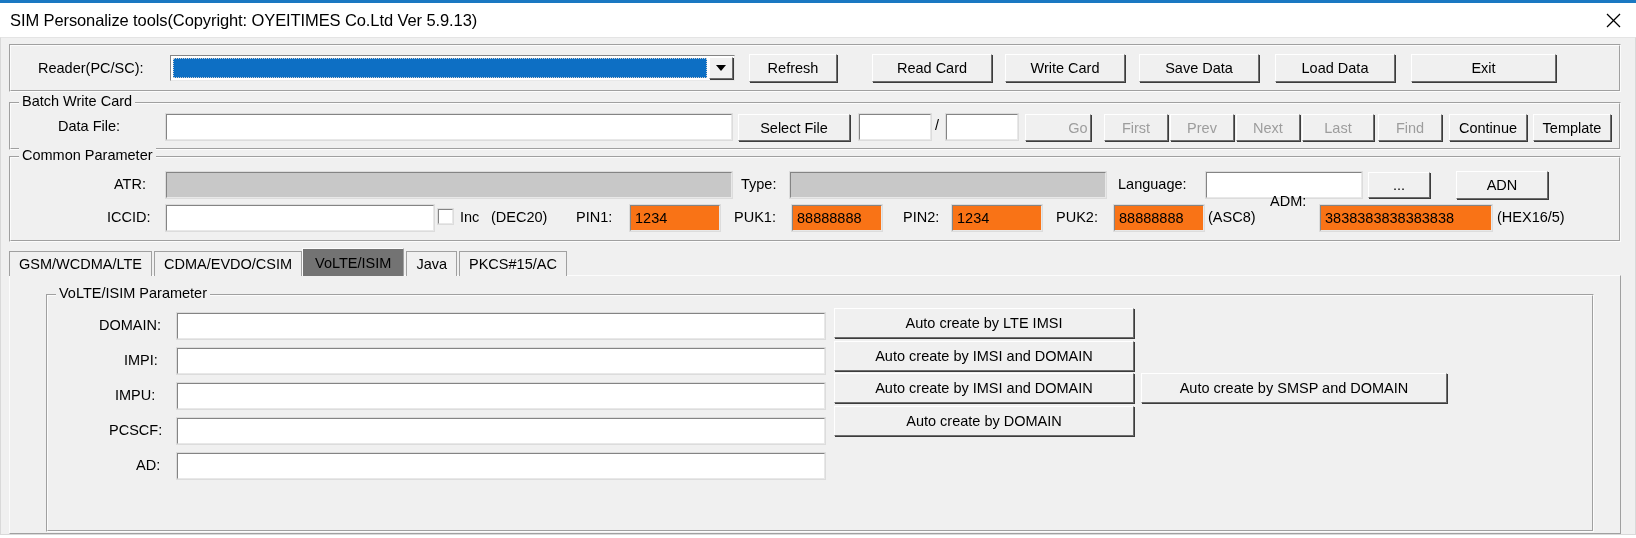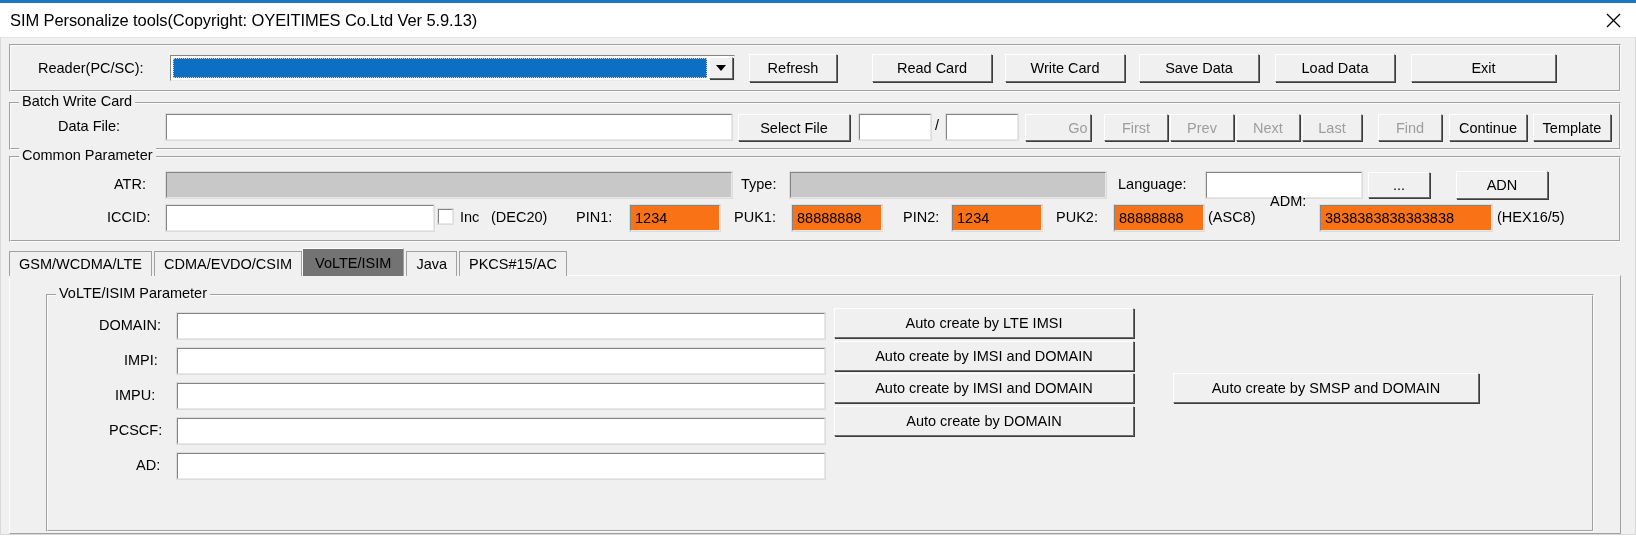--- a/index.html
+++ b/index.html
@@ -259,21 +259,21 @@
     border: 1px solid #fcfcfc;
     border-right-color: #a0a0a0;
     border-bottom-color: #a0a0a0;
   }
 
   
   #volte-group { left: 36px; top: 18px; width: 1548px; height: 238px; }
   .volte-label { position: absolute; font-size: 14.5px; color: #000000; white-space: nowrap; }
   .volte-input { position: absolute; left: 130px; width: 648px; height: 26px; }
   .autobtn { position: absolute; left: 787px; width: 300px; height: 30px; }
-  #auto-smsp { position: absolute; left: 1094px; top: 78px; width: 306px; height: 30px; margin-left: 32px; }
+  #auto-smsp { position: absolute; left: 1094px; top: 78px; width: 306px; height: 30px; }
 </style>
 </head>
 <body>
 
 <div id="titlebar">
   <div id="title-text">SIM Personalize tools(Copyright: OYEITIMES Co.Ltd  Ver 5.9.13)</div>
   <div id="close-btn">
     <svg width="15" height="15" viewBox="0 0 15 15">
       <line x1="1" y1="1" x2="14" y2="14" stroke="#000" stroke-width="1.2"></line>
       <line x1="14" y1="1" x2="1" y2="14" stroke="#000" stroke-width="1.2"></line>
@@ -311,21 +311,21 @@
     <div class="btn" id="batch-selectfile">Select File</div>
 
     <div class="sunken field" id="batch-num1"></div>
     <div class="lbl" id="batch-slash">/</div>
     <div class="sunken field" id="batch-num2"></div>
 
     <div class="btn navbtn disabled" style="left:1015px;width:66px;padding-left:40px;">Go</div>
     <div class="btn navbtn disabled" style="left:1094px;width:64px;">First</div>
     <div class="btn navbtn disabled" style="left:1160px;width:64px;">Prev</div>
     <div class="btn navbtn disabled" style="left:1226px;width:64px;">Next</div>
-    <div class="btn navbtn disabled" style="left:1292px;width:60px;">Last</div>
+    <div class="btn navbtn disabled" style="left:1292px;width:72px;">Last</div>
     <div class="btn navbtn disabled" style="left:1368px;width:64px;">Find</div>
     <div class="btn navbtn" style="left:1439px;width:78px;">Continue</div>
     <div class="btn navbtn" style="left:1523px;width:78px;">Template</div>
   </div>
 
   <div class="group" id="common-group">
     <div class="group-inner"></div>
     <div class="group-title">Common Parameter</div>
 
     <div class="lbl" id="atr-label">ATR:</div>

